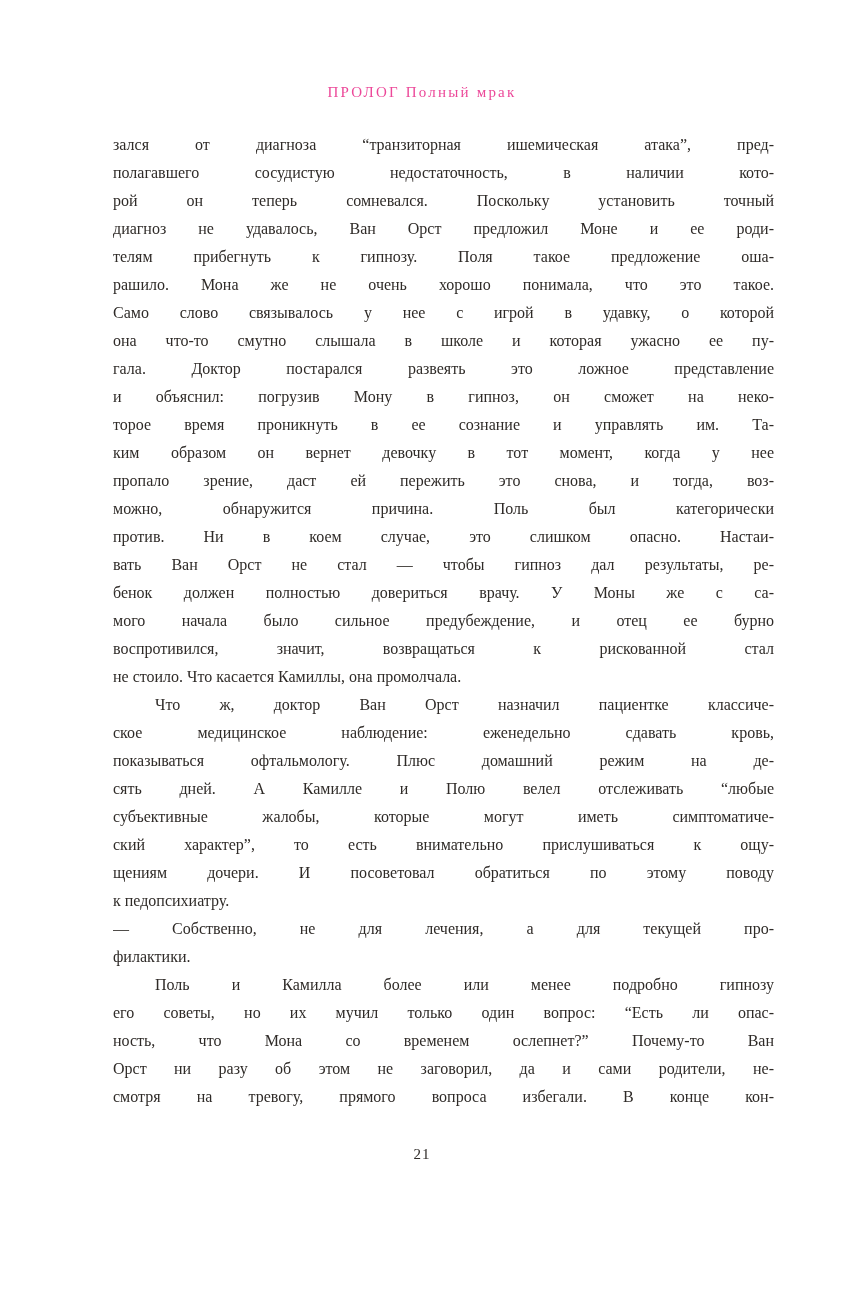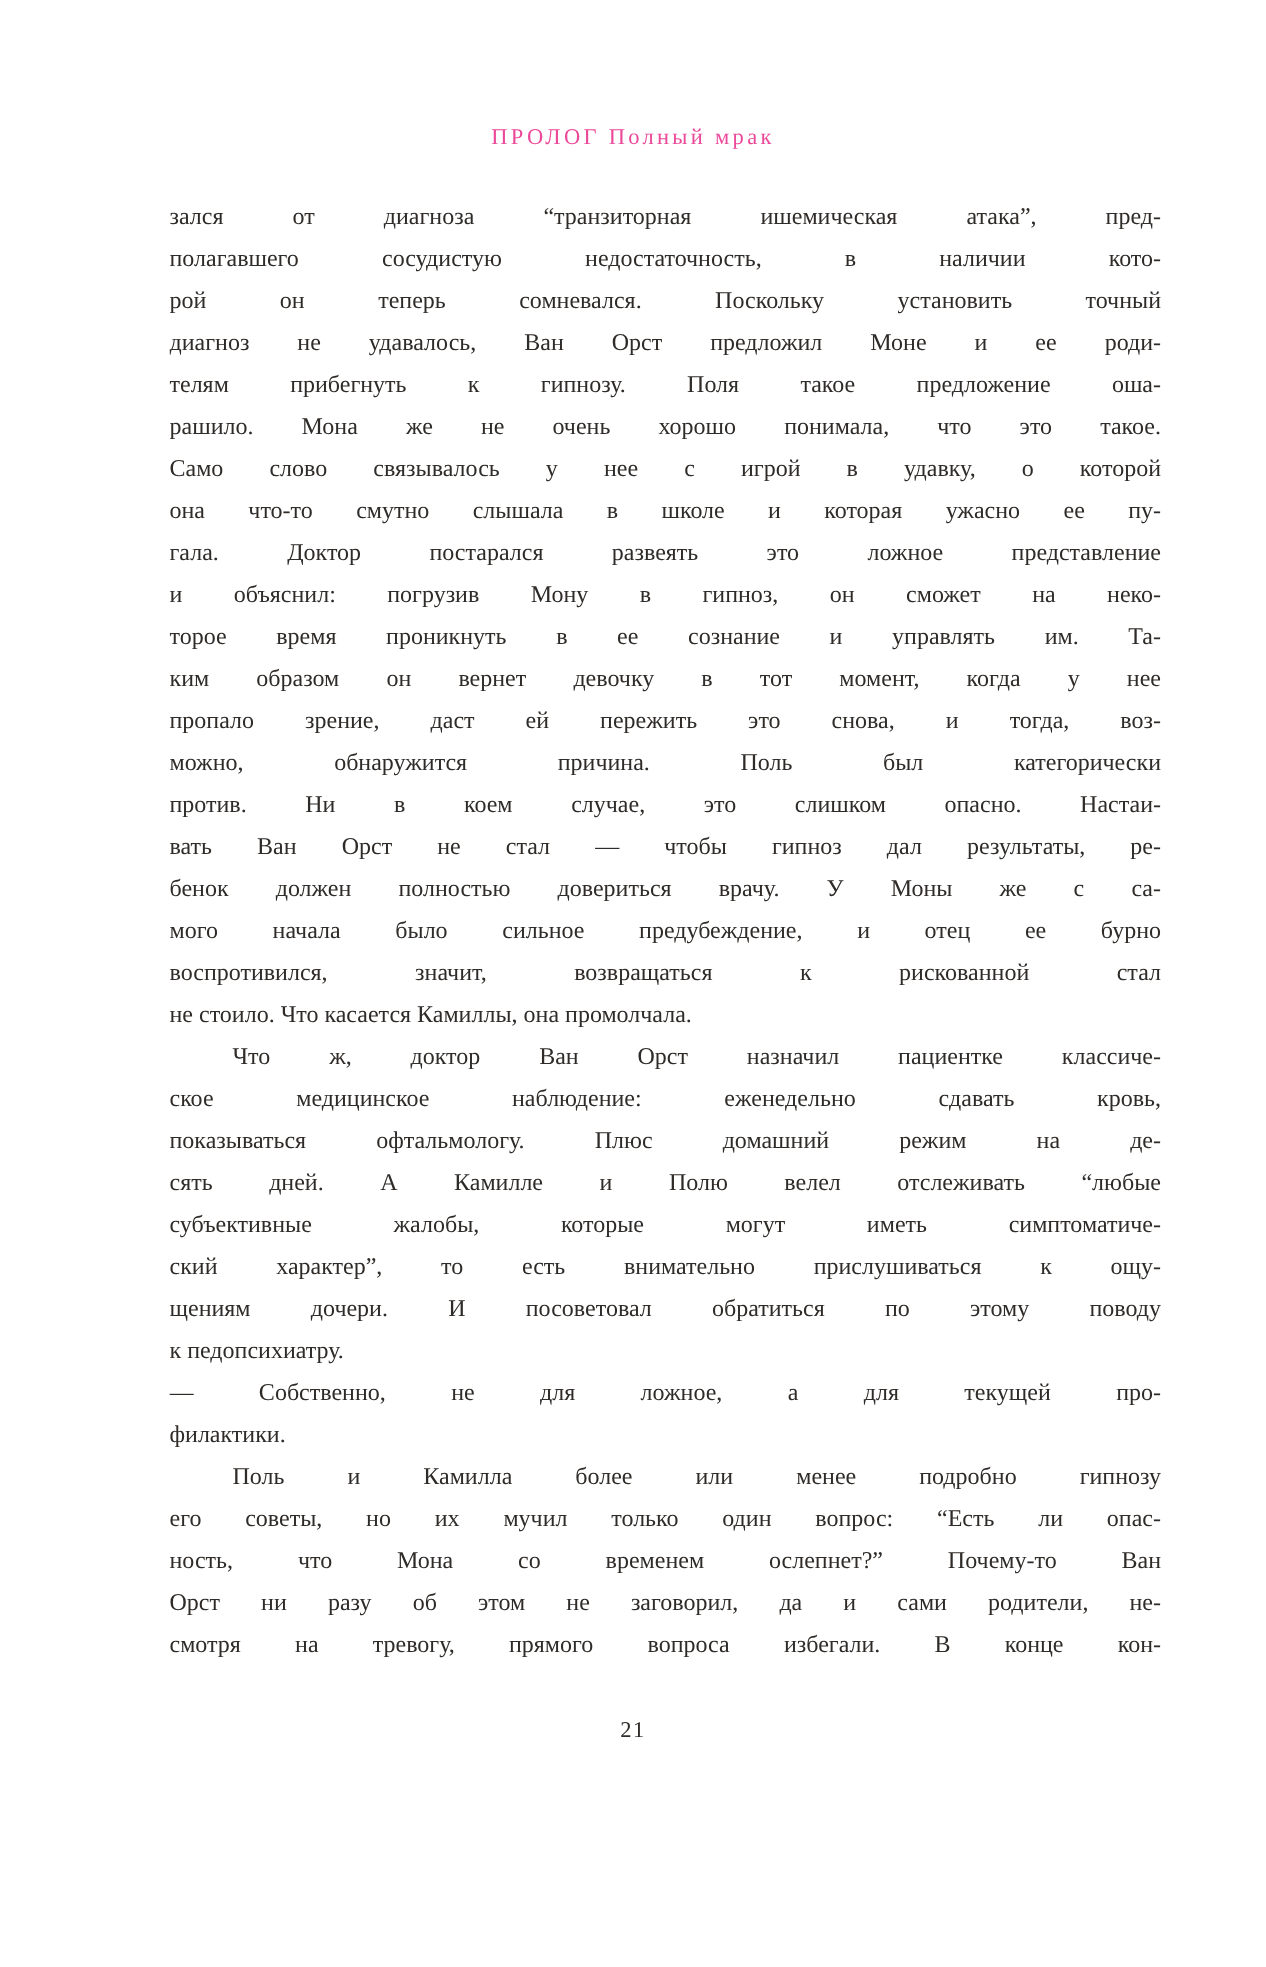--- a/index.html
+++ b/index.html
@@ -103,21 +103,21 @@
         <div class="line firstindent">Что ж, доктор Ван Орст назначил пациентке классиче-</div>
         <div class="line">ское медицинское наблюдение: еженедельно сдавать кровь,</div>
         <div class="line">показываться офтальмологу. Плюс домашний режим на де-</div>
         <div class="line">сять дней. А Камилле и Полю велел отслеживать “любые</div>
         <div class="line">субъективные жалобы, которые могут иметь симптоматиче-</div>
         <div class="line">ский характер”, то есть внимательно прислушиваться к ощу-</div>
         <div class="line">щениям дочери. И посоветовал обратиться по этому поводу</div>
         <div class="line lastline">к педопсихиатру.</div>
       </div>
       <div class="para">
-        <div class="line">— Собственно, не для ложное, а для текущей про-</div>
+        <div class="line">— Собственно, не для лечения, а для текущей про-</div>
         <div class="line lastline">филактики.</div>
       </div>
       <div class="para">
         <div class="line firstindent">Поль и Камилла более или менее подробно гипнозу</div>
         <div class="line">его советы, но их мучил только один вопрос: “Есть ли опас-</div>
         <div class="line">ность, что Мона со временем ослепнет?” Почему-то Ван</div>
         <div class="line">Орст ни разу об этом не заговорил, да и сами родители, не-</div>
         <div class="line">смотря на тревогу, прямого вопроса избегали. В конце кон-</div>
       </div>
     </div>

